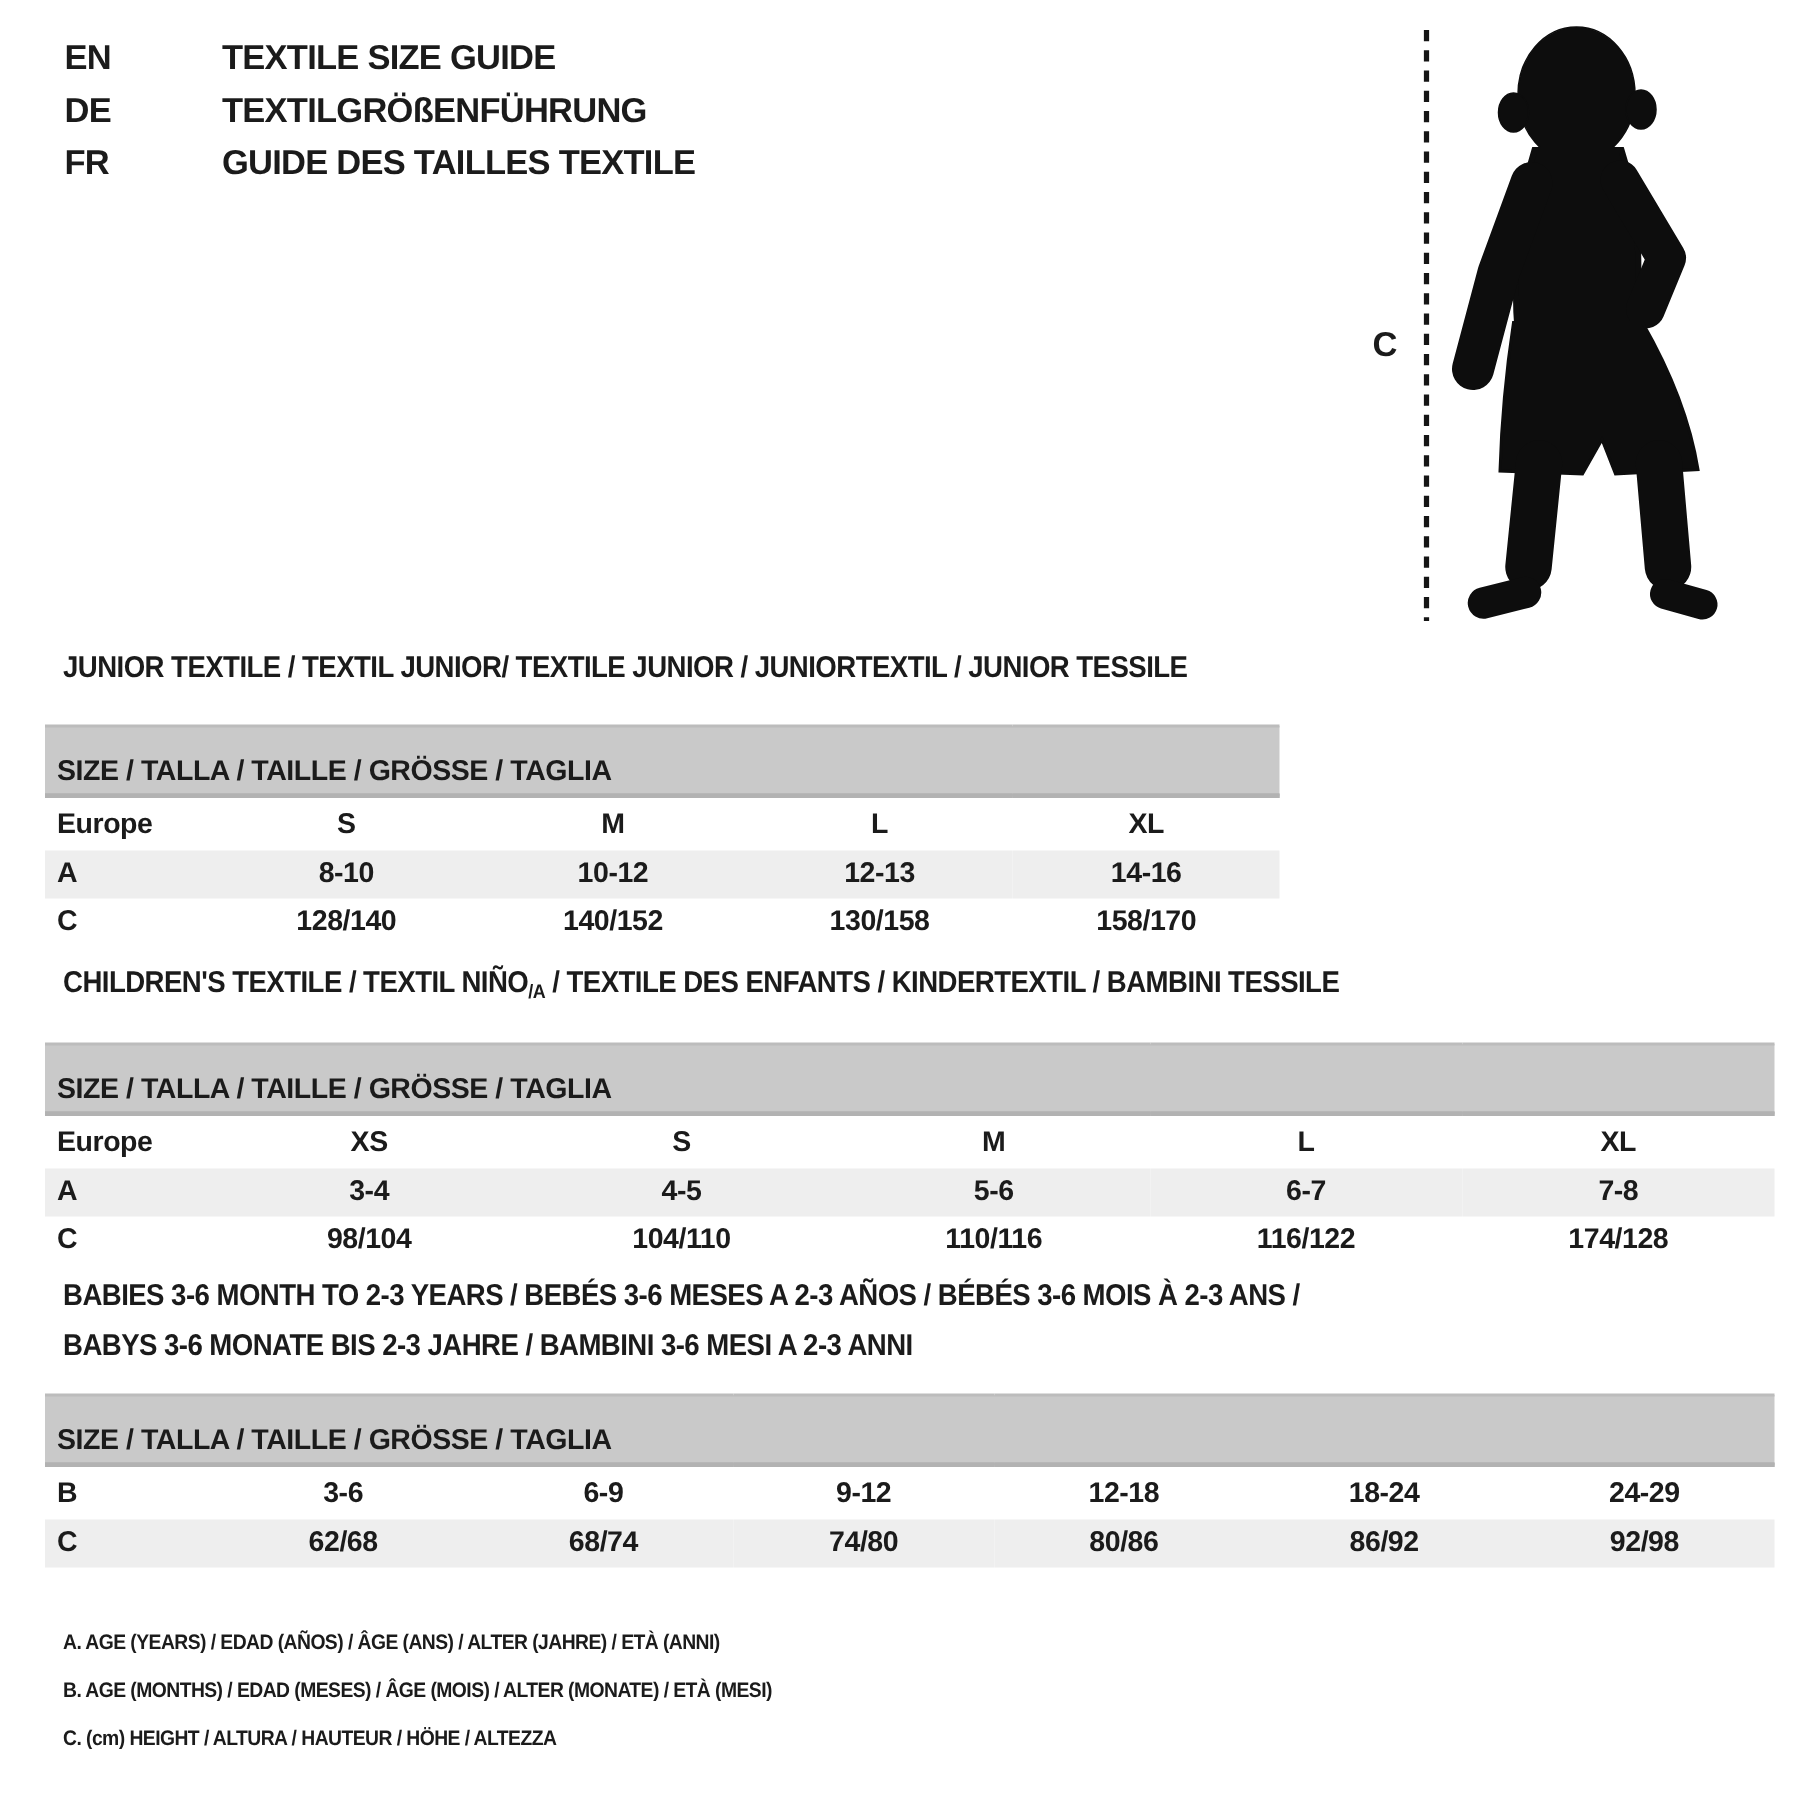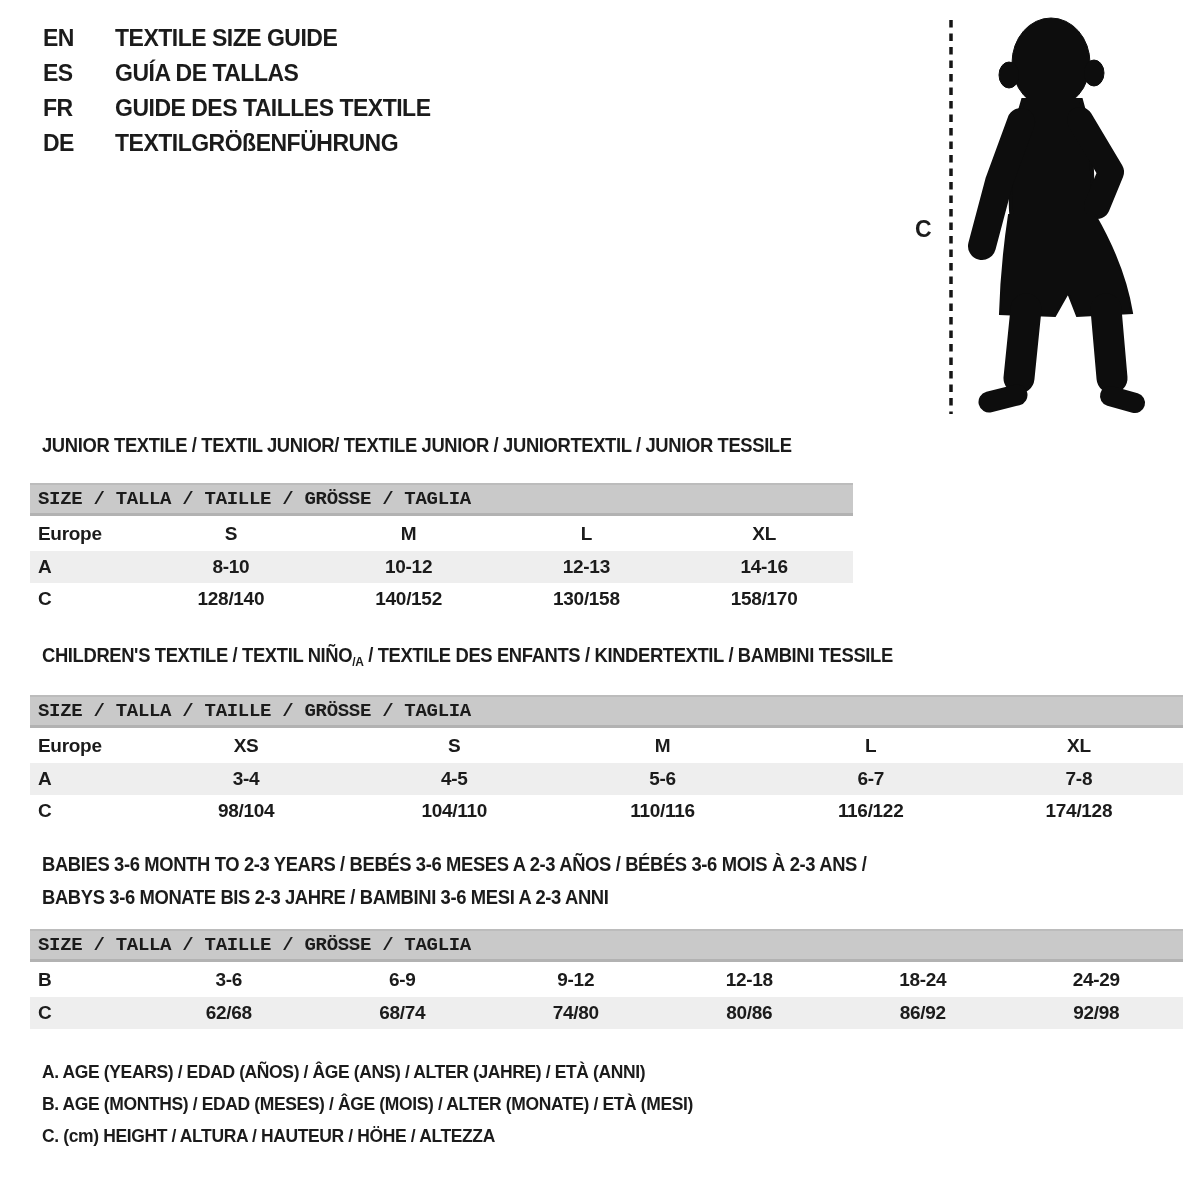--- a/index.html
+++ b/index.html
@@ -5,75 +5,71 @@
   html,body{margin:0;padding:0;background:#ffffff;}
   .page{
     position:relative;width:1200px;height:1200px;background:#ffffff;
     font-family:"Liberation Sans", sans-serif;font-weight:bold;color:#1b1b1b;
     overflow:hidden;
   }
   
   .lang-block{position:absolute;left:43px;top:21px;}
   .lang-row{display:flex;height:35px;align-items:center;font-size:23px;letter-spacing:-0.5px;}
   .lang-code{width:72px;flex:0 0 72px;}
-  .lang-label{white-space:nowrap;}
+  .lang-label{white-space:nowrap;margin-left:33px;}
   
   .figure-wrap{position:absolute;left:905px;top:12px;width:250px;height:412px;}
   .figure-wrap svg{display:block;width:250px;height:412px;}
   .figure-c{position:absolute;left:10px;top:204px;font-size:23px;}
   
   .sec-title{
     position:absolute;left:42px;white-space:nowrap;font-size:20px;letter-spacing:-0.4px;
     transform:scaleX(0.92);transform-origin:left center;
   }
   .sec-title .sub{font-size:13px;vertical-align:-4px;}
   .babies-title{line-height:33px;}
   
   table.size-table{
     position:absolute;border-collapse:collapse;table-layout:fixed;
     font-size:19px;letter-spacing:-0.3px;
   }
   table.size-table th.size-head{
-    background:#c9c9c9;text-align:left;padding:0 0 0 8px;font-weight:bold;
+    background:#c9c9c9;text-align:left;padding:16px 0 0 8px;font-weight:bold;
     height:28px;border-top:2px solid #bcbcbc;border-bottom:3px solid #b2b2b2;
-    font-size:19px;white-space:nowrap;font-family:Liberation Mono, monospace;
+    font-size:19px;white-space:nowrap;
   }
   table.size-table td{padding:0;text-align:center;white-space:nowrap;}
   table.size-table td.lbl{text-align:left;padding-left:8px;margin-top:29px;}
   table.size-table tr.first td{height:35px;}
   table.size-table tr td{height:32px;}
   table.size-table tr.shaded{background:#eeeeee;}
   #table-junior{left:30px;top:483px;width:823px;}
   #table-children{left:30px;top:695px;width:1153px;}
   #table-babies{left:30px;top:929px;width:1153px;}
   
-  .legend{position:absolute;left:42px;top:1056px;line-height:32px;font-size:19px;letter-spacing:-0.4px;}
+  .legend{position:absolute;left:42px;top:1078px;line-height:32px;font-size:14px;letter-spacing:-0.4px;}
   .legend div{transform:scaleX(0.92);transform-origin:left center;white-space:nowrap;}
 </style>
 </head>
 <body>
 
 <div class="page">
 
   <div class="lang-block">
     <div class="lang-row">
       <span class="lang-code">EN</span>
       <span class="lang-label">TEXTILE SIZE GUIDE</span>
     </div>
     <div class="lang-row">
-      <span class="lang-code">ES</span>
-      <span class="lang-label">GUÍA DE TALLAS</span>
+      <span class="lang-code">DE</span>
+      <span class="lang-label">TEXTILGRÖßENFÜHRUNG</span>
     </div>
     <div class="lang-row">
       <span class="lang-code">FR</span>
       <span class="lang-label">GUIDE DES TAILLES TEXTILE</span>
-    </div>
-    <div class="lang-row">
-      <span class="lang-code">DE</span>
-      <span class="lang-label">TEXTILGRÖßENFÜHRUNG</span>
     </div>
   </div>
 
   <div class="figure-wrap">
     <span class="figure-c">C</span>
     <svg viewBox="0 0 250 412" aria-hidden="true">
 
       <line x1="46" y1="8" x2="46" y2="402" stroke="#151515" stroke-width="3.5" stroke-dasharray="7.5 6"></line>
       <g fill="#0d0d0d" stroke="#0d0d0d">
 

